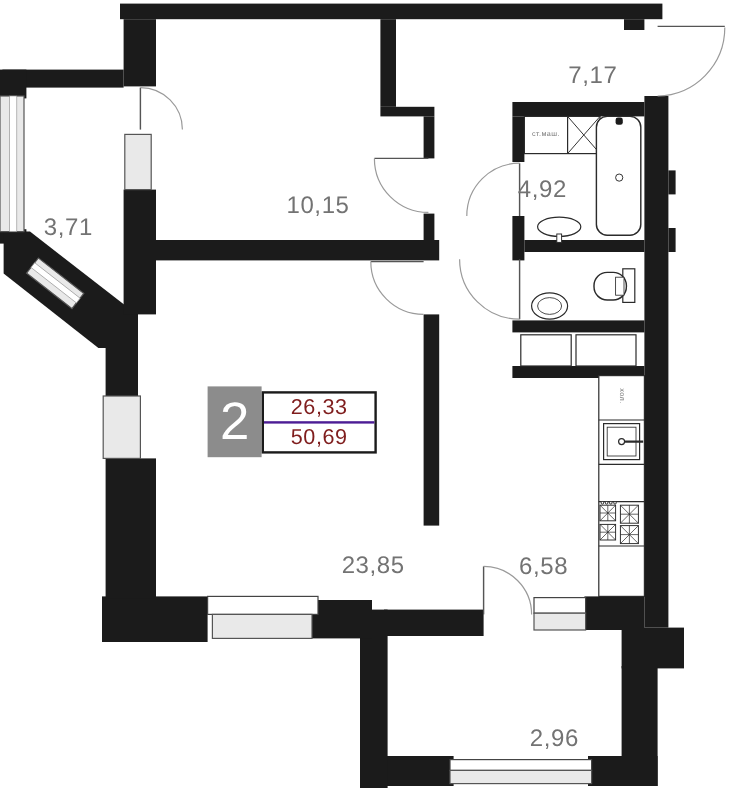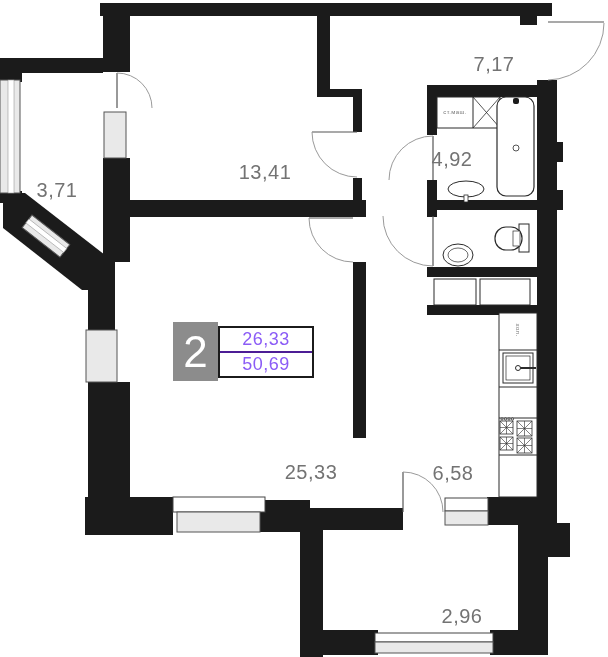--- a/index.html
+++ b/index.html
@@ -10,21 +10,21 @@
        letter-spacing:.5px;white-space:nowrap;}
   .tinylbl{position:absolute;transform:translate(-50%,-50%);color:#787878;font-size:6px;
        letter-spacing:.4px;white-space:nowrap;}
   .tinylbl.vert{transform:translate(-50%,-50%) rotate(90deg);}
   
   #badge{position:absolute;left:173px;top:322px;display:flex;}
   #badge .num{width:45px;height:59px;background:#8c8c8c;color:#fff;display:flex;
        align-items:center;justify-content:center;font-size:44px;font-weight:400;}
   #badge .areas{align-self:center;width:92px;border:2px solid #1b1b1b;background:#fff;}
   #badge .areas .row{height:23px;display:flex;align-items:center;justify-content:center;
-       font-size:18px;color:#8b5cf6;letter-spacing:.5px;}
+       font-size:18px;color:#7f1d1d;letter-spacing:.5px;}
   #badge .areas .row+.row{border-top:2px solid #4c1d95;}
 </style>
 </head>
 <body>
 
 <div id="stage">
 <svg width="608" height="657" viewBox="0 0 608 657">
 
   <g fill="#1b1b1b" stroke="none">
 
@@ -194,24 +194,24 @@
       <path d="M517,421 l15,15 M532,421 l-15,15 M524.5,421 v15 M517,428.5 h15" stroke-width="0.6"></path>
       <rect x="500" y="437" width="13" height="13"></rect>
       <path d="M500,437 l13,13 M513,437 l-13,13 M506.5,437 v13 M500,443.5 h13" stroke-width="0.6"></path>
       <rect x="517" y="438" width="15" height="15"></rect>
       <path d="M517,438 l15,15 M532,438 l-15,15 M524.5,438 v15 M517,445.5 h15" stroke-width="0.6"></path>
     </g>
   </g>
 </svg>
 
   <div class="lbl" style="left:57px;top:190px">3,71</div>
-  <div class="lbl" style="left:265px;top:172px">13,41</div>
+  <div class="lbl" style="left:265px;top:172px">10,15</div>
   <div class="lbl" style="left:494px;top:64px">7,17</div>
   <div class="lbl" style="left:452px;top:159px">4,92</div>
-  <div class="lbl" style="left:311px;top:472px">25,33</div>
+  <div class="lbl" style="left:311px;top:472px">23,85</div>
   <div class="lbl" style="left:453px;top:473px">6,58</div>
   <div class="lbl" style="left:462px;top:616px">2,96</div>
 
   <div class="tinylbl" style="left:455px;top:112px">ст.маш.</div>
   <div class="tinylbl vert" style="left:518px;top:330px">хол.</div>
 
   <div id="badge">
     <div class="num">2</div>
     <div class="areas">
       <div class="row">26,33</div>

